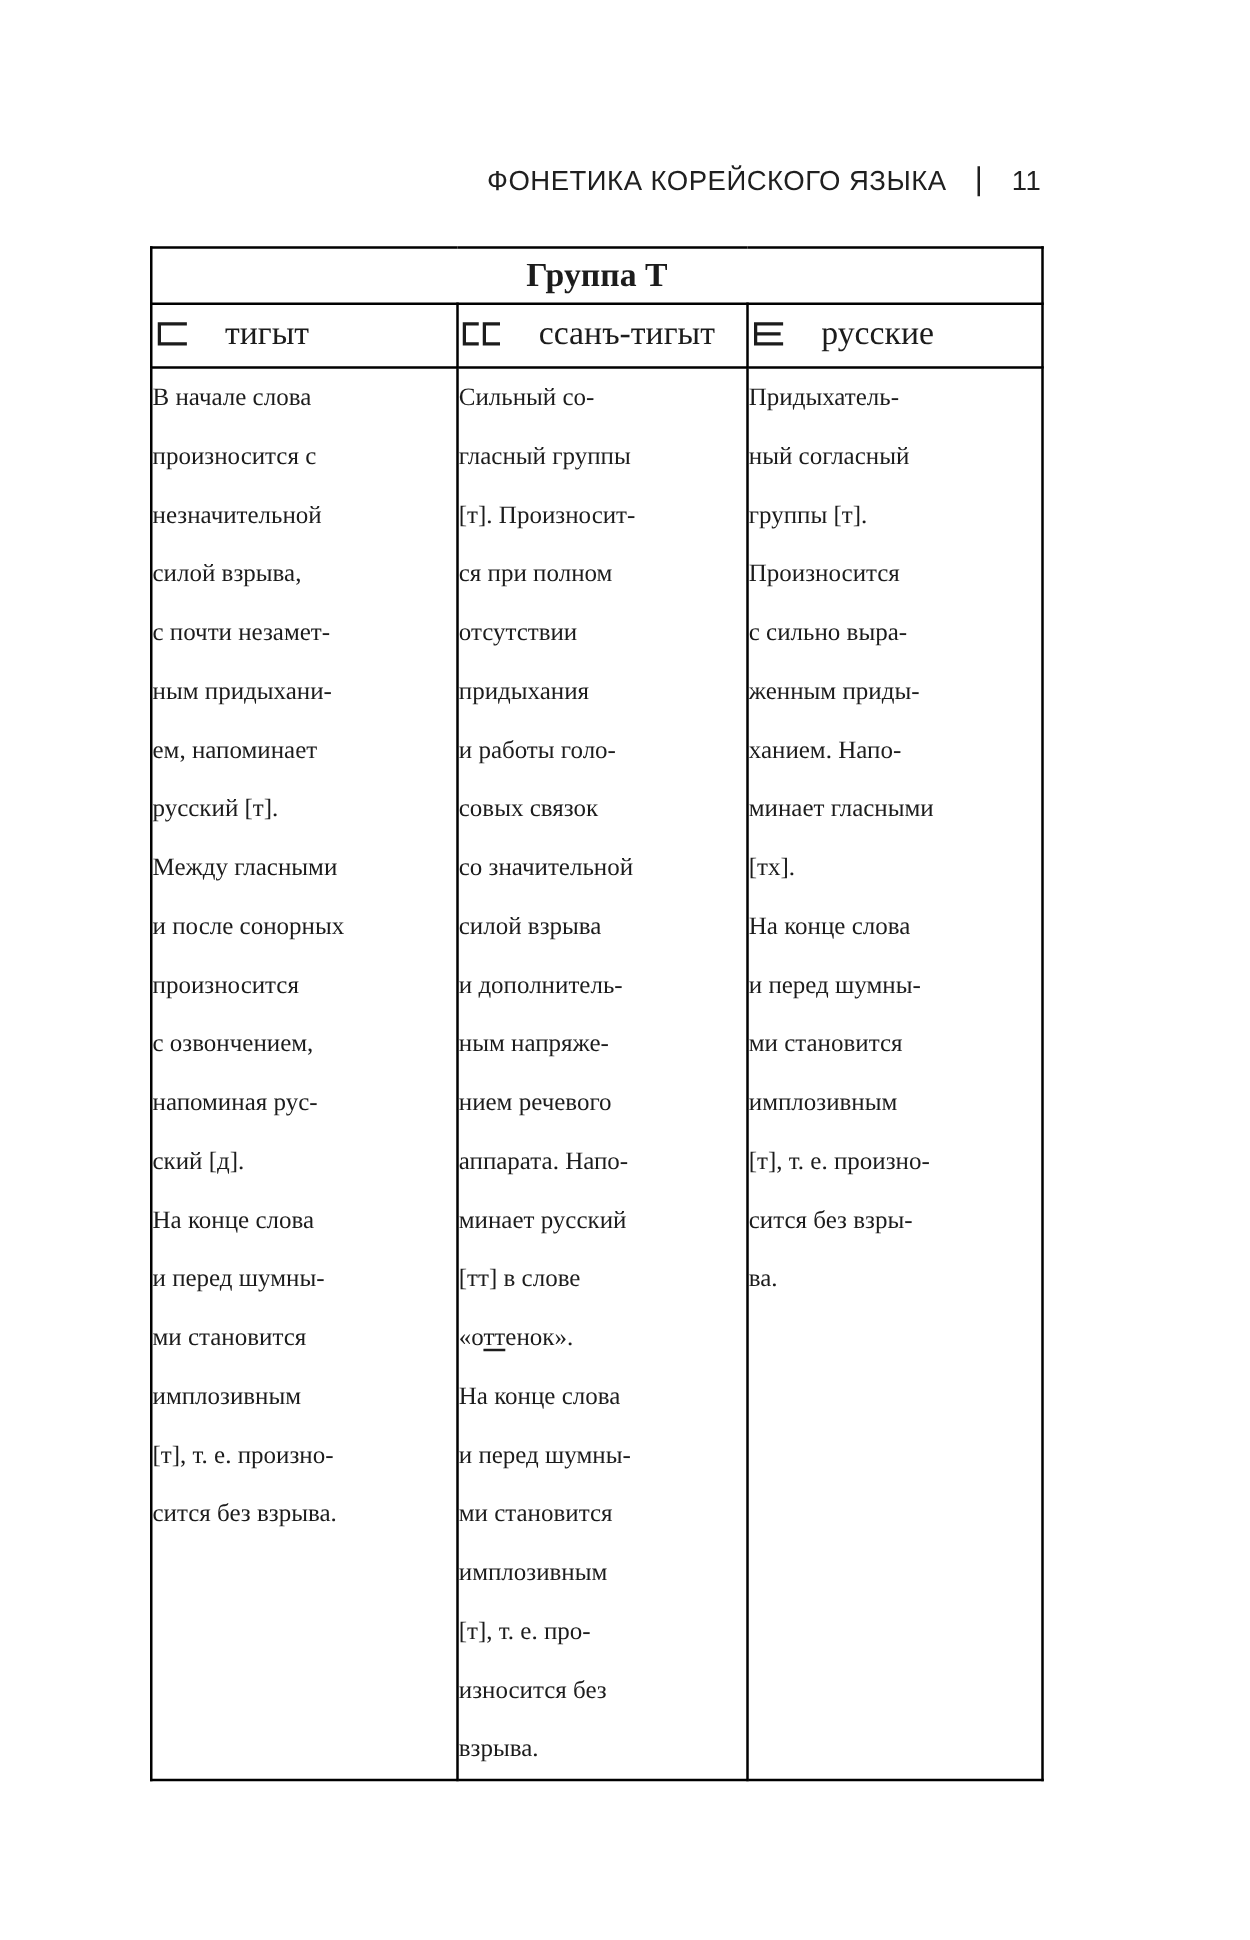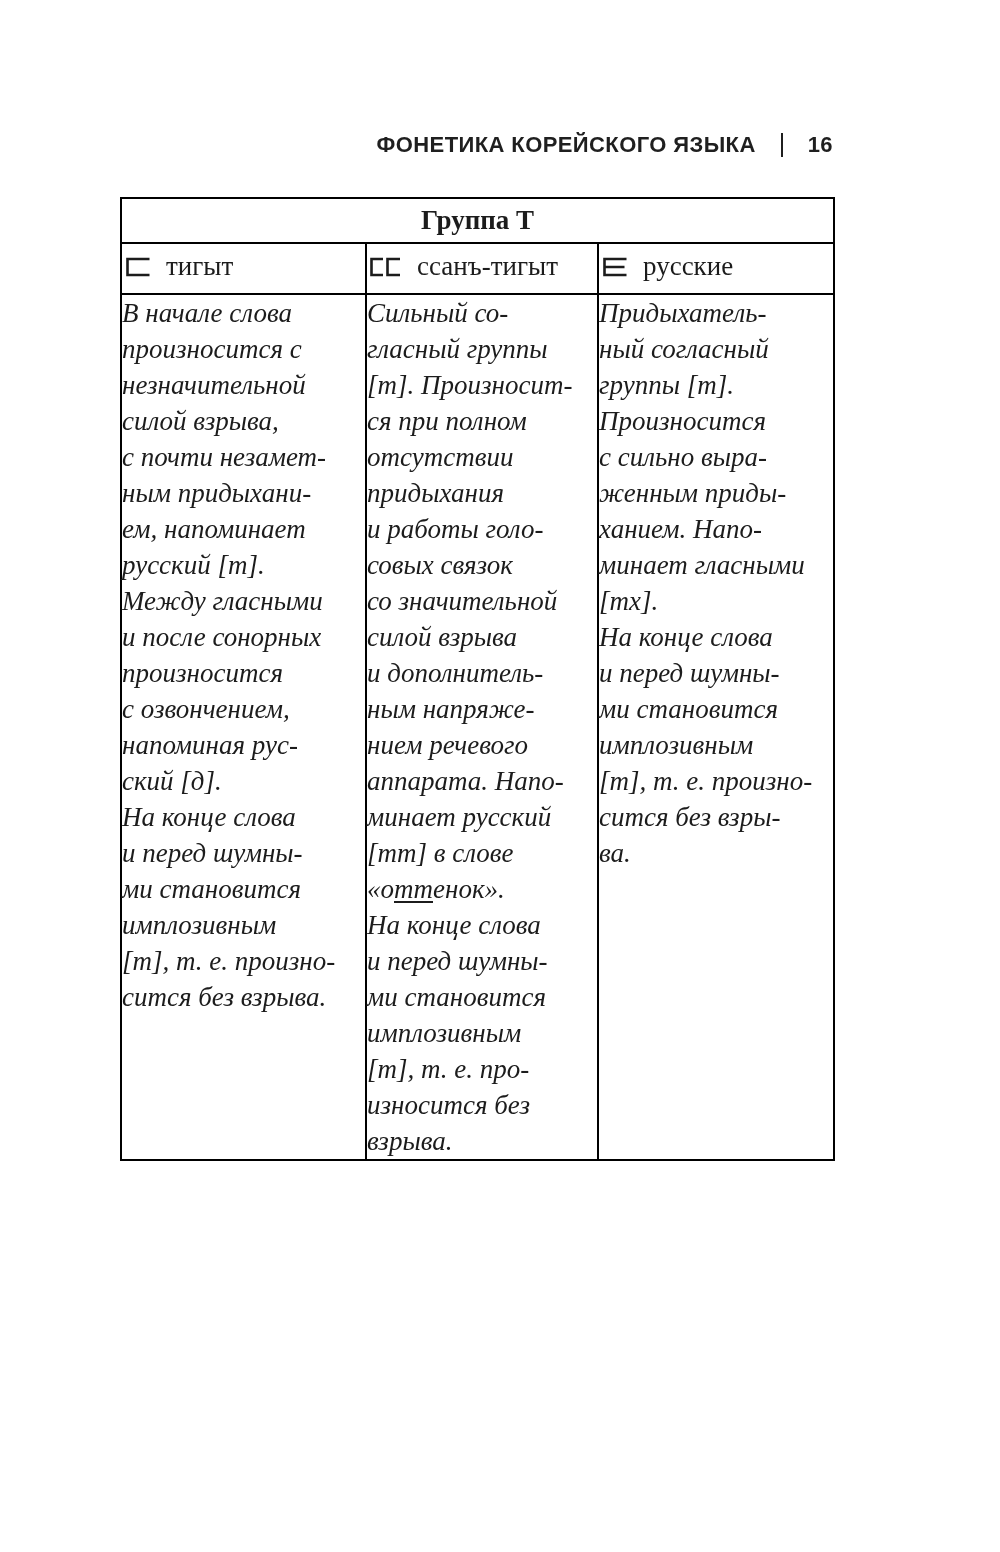--- a/index.html
+++ b/index.html
@@ -19,21 +19,21 @@
   .running-header {
     position: absolute;
     top: 132px;
     left: 120px;
     width: 713px;
     display: flex;
     justify-content: flex-end;
     align-items: center;
     gap: 25px;
     font-family: "Liberation Sans", sans-serif;
-    font-weight: 700;
+    font-weight: 400;
     font-size: 22px;
     letter-spacing: 0.4px;
     color: #1f1f1f;
   }
   .running-header .sep {
     width: 2px;
     height: 24px;
     background: #1f1f1f;
   }
   table.phon {
@@ -64,59 +64,58 @@
   }
   .jamo-row td {
     height: 49px;
     vertical-align: middle;
     font-size: 27px;
     padding-left: 13px;
   }
   .jamo-wrap {
     display: inline-flex;
     align-items: center;
-    gap: 13px;
+    gap: 27px;
   }
   .jamo-wrap svg {
     display: block;
     color: #1c1c1c;
   }
   .pron-row td {
     height: 45px;
     text-align: center;
     vertical-align: middle;
     font-weight: 700;
     font-size: 27px;
   }
   .content-row td {
     height: 809px;
     vertical-align: top;
     padding: 11px 6px 0 13px;
   }
   .cellbody {
-    font-size: 27px;
-    line-height: 36px;
+    font-size: 20px;
+    line-height: 47px;
     white-space: pre-line;
-    font-style: italic;
   }
   .u {
     text-decoration: underline;
     text-underline-offset: 3px;
     text-decoration-thickness: 1.5px;
   }
 </style>
 </head>
 <body>
 
 <div class="page">
 
   <div class="running-header">
     <span>ФОНЕТИКА КОРЕЙСКОГО ЯЗЫКА</span>
     <span class="sep"></span>
-    <span>16</span>
+    <span>11</span>
   </div>
 
   <table class="phon">
     <colgroup>
       <col style="width:245px">
       <col style="width:232px">
       <col style="width:236px">
     </colgroup>
 
     <tbody>

